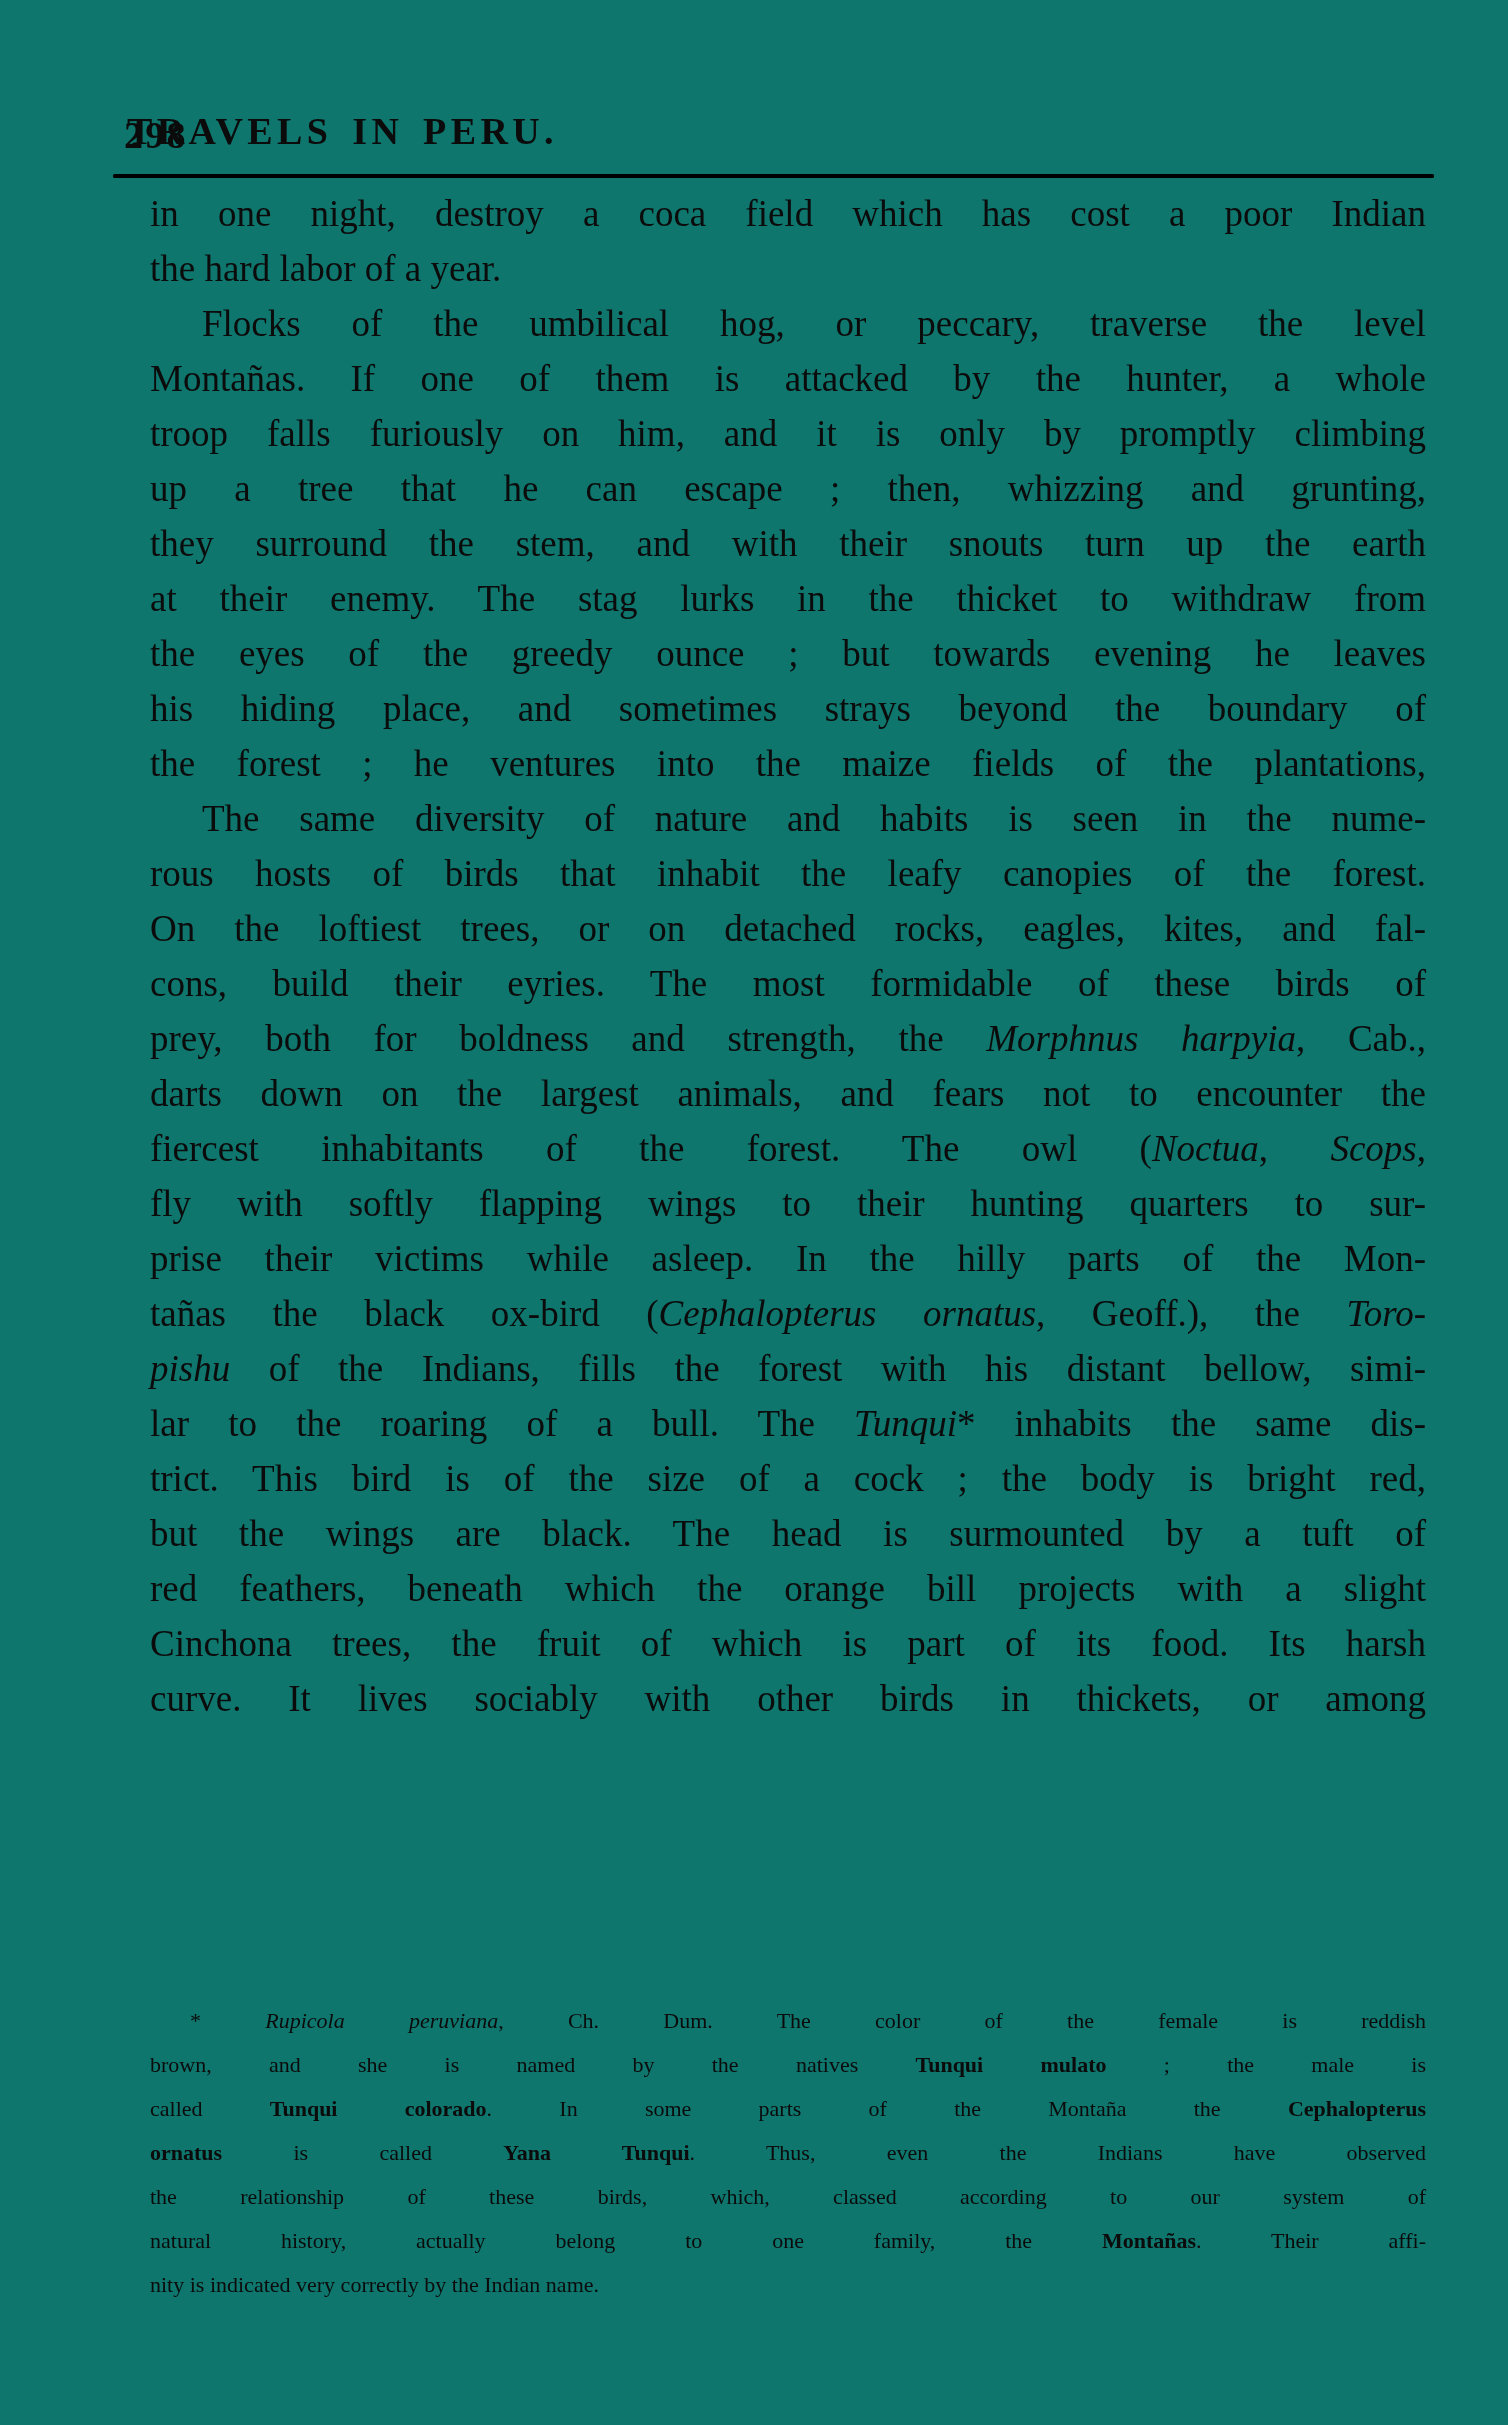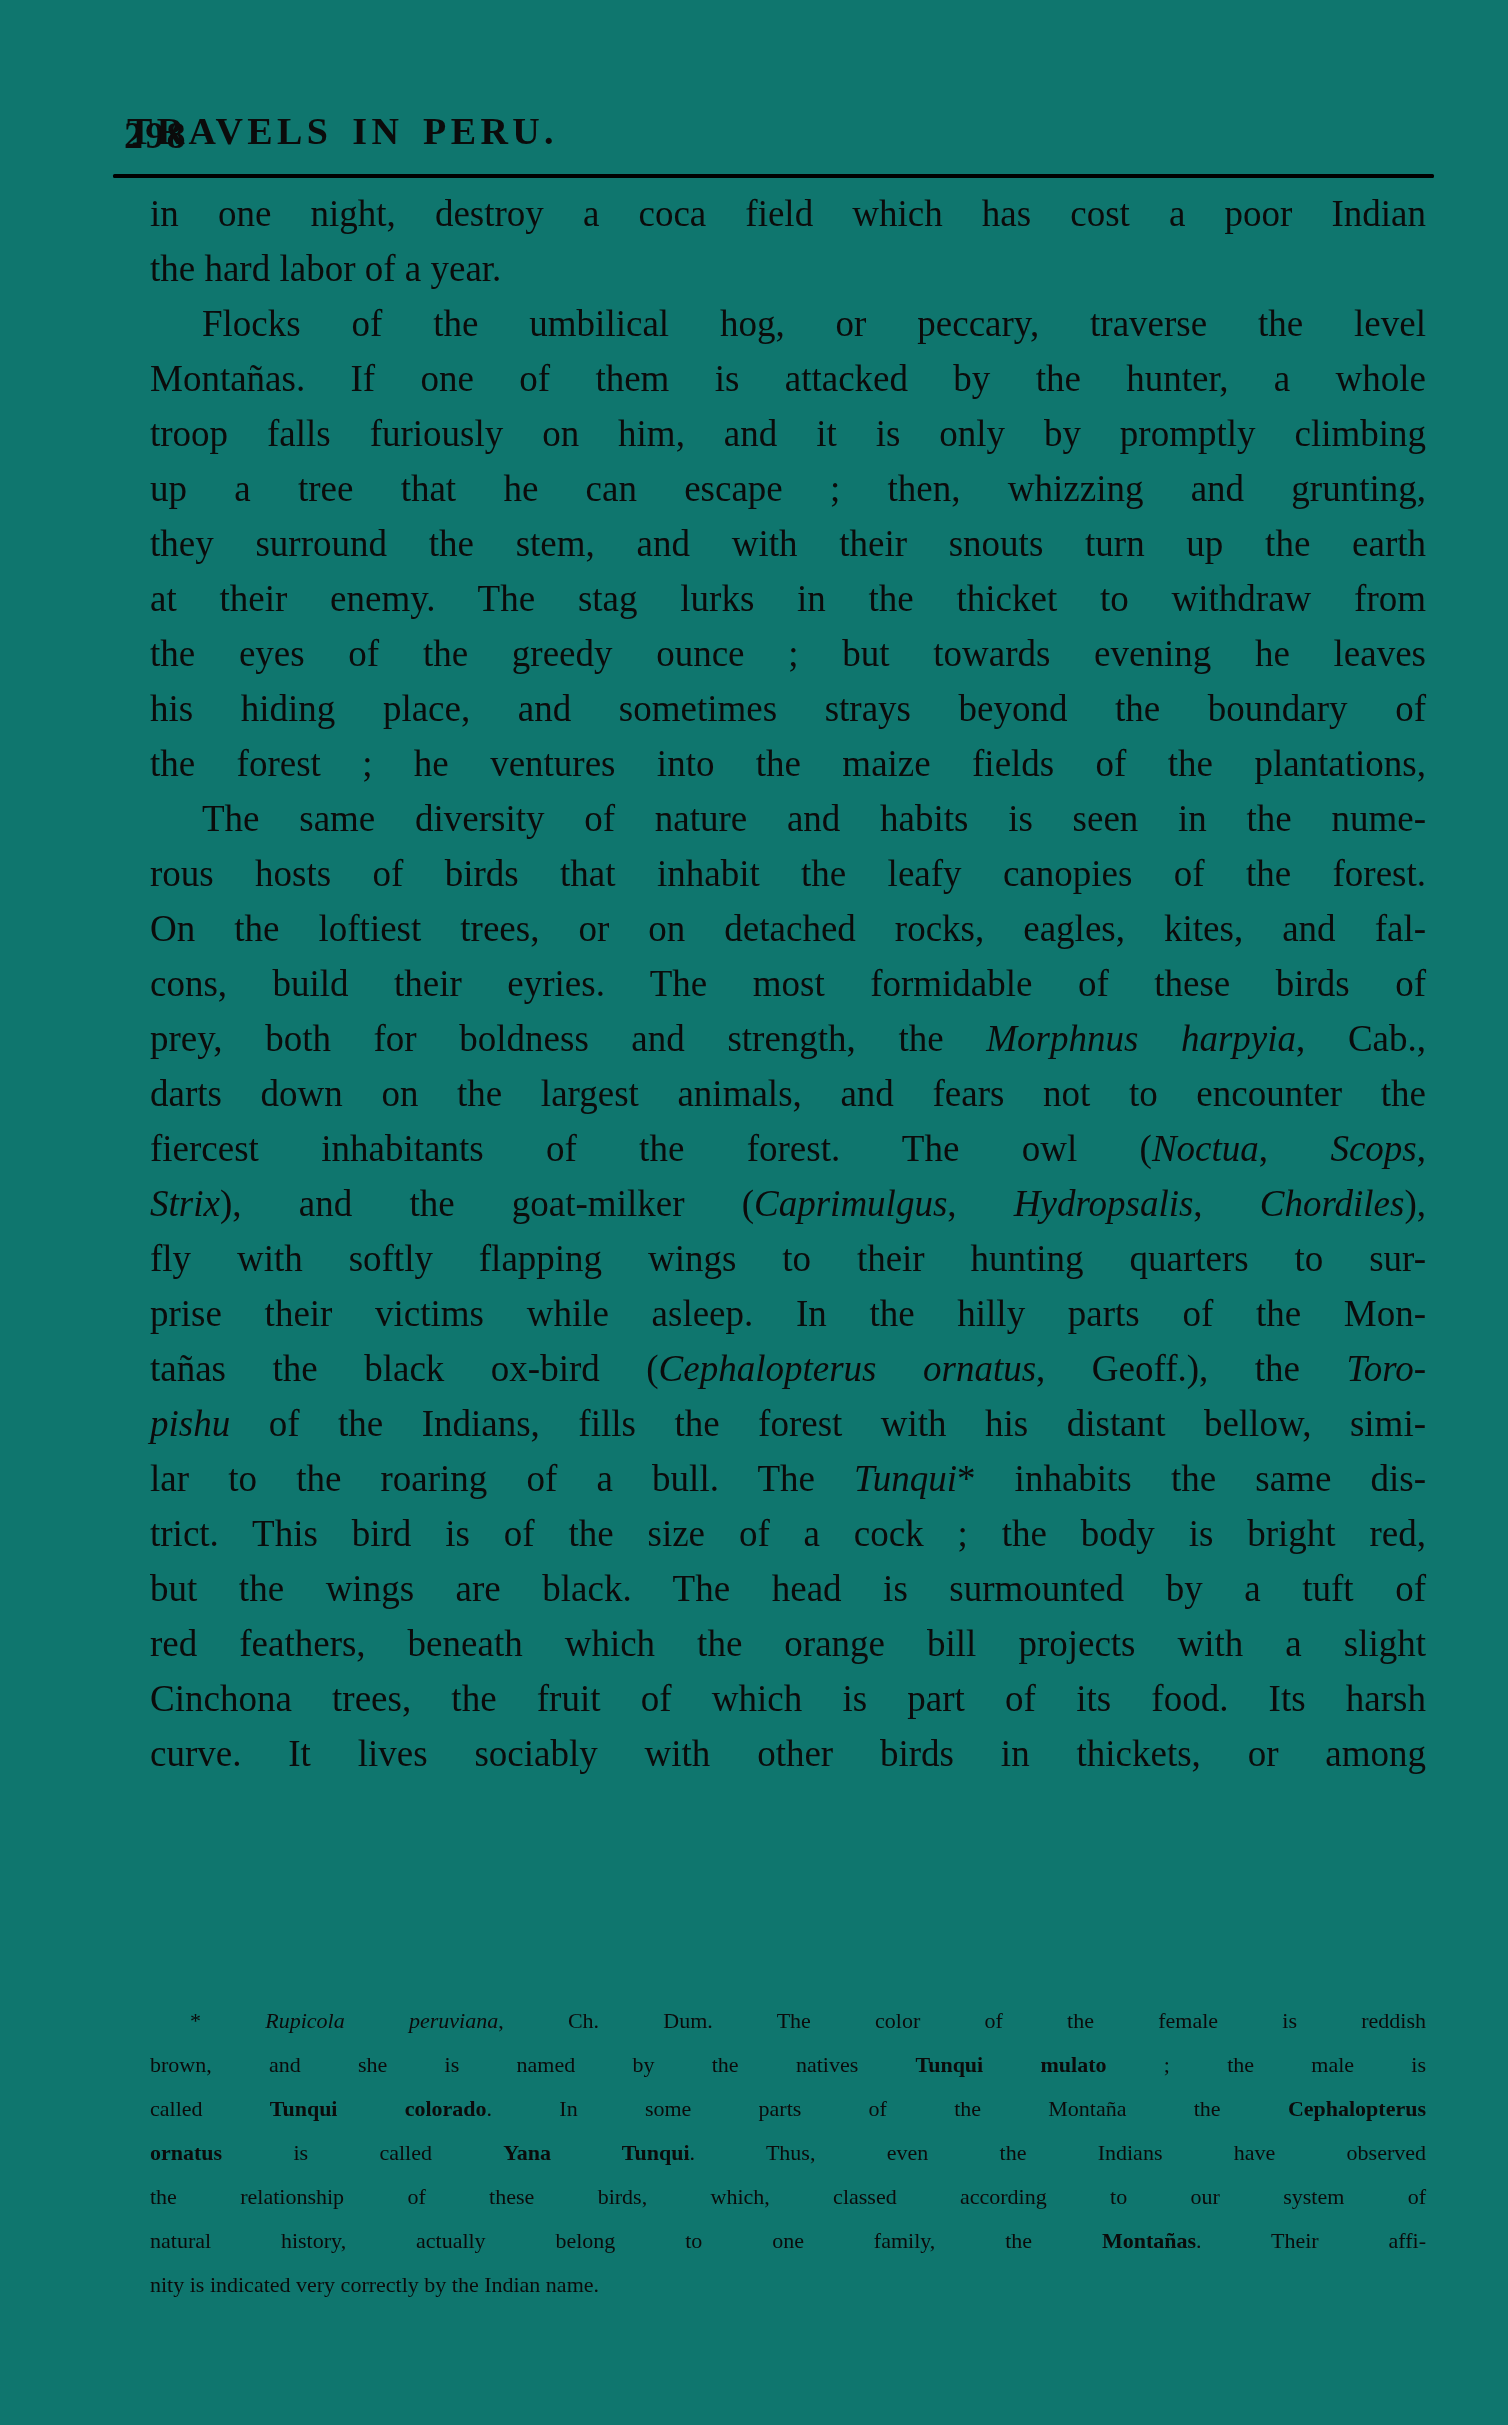--- a/index.html
+++ b/index.html
@@ -80,21 +80,20 @@
       <div class="line"><span>the eyes of the greedy ounce ; but towards evening he leaves</span></div>
       <div class="line"><span>his hiding place, and sometimes strays beyond the boundary of</span></div>
       <div class="line"><span>the forest ; he ventures into the maize fields of the plantations,</span></div>
       <div class="line indent"><span>The same diversity of nature and habits is seen in the nume-</span></div>
       <div class="line"><span>rous hosts of birds that inhabit the leafy canopies of the forest.</span></div>
       <div class="line"><span>On the loftiest trees, or on detached rocks, eagles, kites, and fal-</span></div>
       <div class="line"><span>cons, build their eyries.  The most formidable of these birds of</span></div>
       <div class="line"><span>prey, both for boldness and strength, the </span><span class="it">Morphnus harpyia</span><span>, Cab.,</span></div>
       <div class="line"><span>darts down on the largest animals, and fears not to encounter the</span></div>
       <div class="line"><span>fiercest inhabitants of the forest.  The owl (</span><span class="it">Noctua</span><span>, </span><span class="it">Scops</span><span>,</span></div>
-      <div class="line"><span class="it">Strix</span><span>), and the goat-milker (</span><span class="it">Caprimulgus</span><span>, </span><span class="it">Hydropsalis</span><span>, </span><span class="it">Chordiles</span><span>),</span></div>
       <div class="line"><span>fly with softly flapping wings to their hunting quarters to sur-</span></div>
       <div class="line"><span>prise their victims while asleep.  In the hilly parts of the Mon-</span></div>
       <div class="line"><span>tañas the black ox-bird (</span><span class="it">Cephalopterus ornatus</span><span>, Geoff.), the </span><span class="it">Toro-</span></div>
       <div class="line"><span class="it">pishu</span><span> of the Indians, fills the forest with his distant bellow, simi-</span></div>
       <div class="line"><span>lar to the roaring of a bull.  The </span><span class="it">Tunqui</span><span>* inhabits the same dis-</span></div>
       <div class="line"><span>trict.  This bird is of the size of a cock ; the body is bright red,</span></div>
       <div class="line"><span>but the wings are black.  The head is surmounted by a tuft of</span></div>
       <div class="line"><span>red feathers, beneath which the orange bill projects with a slight</span></div>
       <div class="line"><span>Cinchona trees, the fruit of which is part of its food.  Its harsh</span></div>
       <div class="line"><span>curve.  It lives sociably with other birds in thickets, or among</span></div>

